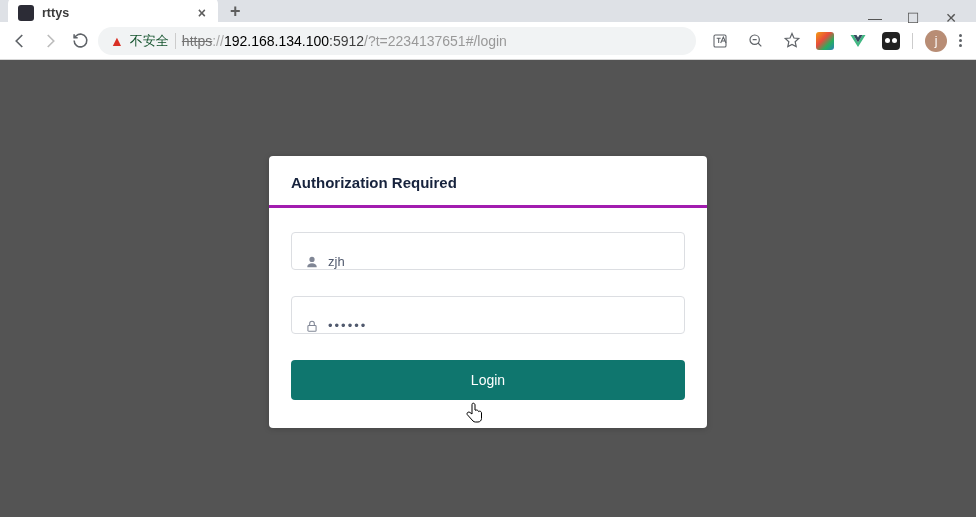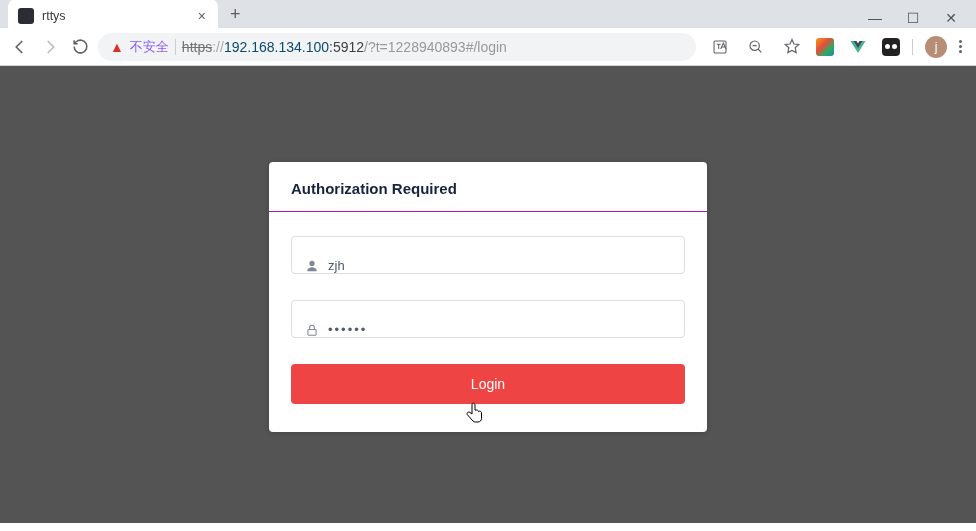--- a/index.html
+++ b/index.html
@@ -3,55 +3,55 @@
   <meta charset="utf-8">
   <style>
     * { margin: 0; padding: 0; box-sizing: border-box; }
     body { font-family: -apple-system, BlinkMacSystemFont, "Segoe UI", Arial, sans-serif; background: #fff; width: 976px; height: 531px; overflow: hidden; }
     
     
     .window-controls { position: absolute; top: 0; right: 0; display: flex; gap: 24px; padding: 10px 18px; color: #555; font-size: 14px; }
     .win-btn { width: 14px; text-align: center; }
     
     
-    .tab-bar { display: flex; align-items: center; height: 28px; background: #dee1e6; }
+    .tab-bar { display: flex; align-items: center; height: 22px; background: #dee1e6; font-weight: bold; }
     .tab { display: flex; align-items: center; background: #fff; border-radius: 8px 8px 0 0; height: 34px; margin-left: 8px; margin-top: 4px; padding: 0 10px; min-width: 210px; }
     .favicon { width: 16px; height: 16px; background: #2c2c36; border-radius: 3px; margin-right: 8px; }
     .tab-title { flex: 1; font-size: 12.5px; color: #3b3b3b; }
     .tab-close { font-size: 14px; color: #5e5e5e; padding: 0 2px; }
     .new-tab { margin-left: 12px; font-size: 18px; color: #5e5e5e; }
     
     
     .toolbar { display: flex; align-items: center; height: 38px; background: #fff; border-bottom: 1px solid #d7d7d7; padding: 0 8px; gap: 6px; }
     .tool-icon { width: 24px; height: 24px; display: flex; align-items: center; justify-content: center; color: #5f6368; font-size: 18px; }
     .tool-icon.disabled { color: #b9b9b9; }
     .omnibox { flex: 1; display: flex; align-items: center; background: #f1f3f4; border-radius: 16px; height: 28px; padding: 0 12px; font-size: 14px; gap: 6px; }
     .warn-icon { color: #d93025; font-size: 14px; }
-    .insecure-text { color: #8b5cf6; font-size: 13px; text-align: center; }
+    .insecure-text { color: #14532d; font-size: 13px; text-align: center; }
     .divider-v { width: 1px; height: 16px; background: #ccc; }
     .url-proto { color: #737373; text-decoration: line-through; }
     .url-proto-sep { color: #aaa; }
-    .url-host { color: #0c4a6e; }
+    .url-host { color: #000000; }
     .url-port { color: #404040; }
     .url-path { color: #999; }
     .right-icons { display: flex; align-items: center; gap: 12px; padding: 0 6px; }
     .ext-box { width: 18px; height: 18px; border-radius: 3px; }
     .avatar { width: 22px; height: 22px; border-radius: 50%; background: #b88d75; color: #fff; display: flex; align-items: center; justify-content: center; font-size: 12px; }
     .menu-dots { display: flex; flex-direction: column; gap: 2px; }
     .menu-dots span { width: 3px; height: 3px; background: #5f6368; border-radius: 50%; }
     
     
     .content { height: calc(531px - 36px - 38px); background: #545454; display: flex; justify-content: center; align-items: flex-start; padding-top: 96px; }
     .card { width: 438px; background: #fff; border-radius: 4px; box-shadow: 0 1px 6px rgba(0,0,0,.18); }
-    .card-title { font-size: 15px; font-weight: 700; color: #17233d; padding: 18px 22px 14px; border-bottom: 1px solid #a21caf; }
+    .card-title { font-size: 15px; font-weight: 700; color: #17233d; padding: 18px 22px 14px; border-bottom: 3px solid #a21caf; }
     .card-body { padding: 24px 22px 28px; }
     .field { display: flex; align-items: flex-end; border: 1px solid #dcdee2; border-radius: 4px; height: 38px; padding: 0 10px; margin-bottom: 26px; }
     .field .f-icon { width: 20px; color: #808695; display: flex; align-items: center; justify-content: center; }
     .field input { border: none; outline: none; flex: 1; font-size: 13px; color: #515a6e; padding-left: 6px; background: transparent; }
-    .login-btn { width: 100%; height: 40px; background: #ef4444; color: #fff; border: none; border-radius: 4px; font-size: 14px; cursor: pointer; }
+    .login-btn { width: 100%; height: 40px; background: #0f766e; color: #fff; border: none; border-radius: 4px; font-size: 14px; cursor: pointer; }
     
     .cursor-pointer { position: absolute; left: 464px; top: 402px; pointer-events: none; }
   </style>
 </head>
 <body>
 
 <div class="window-controls">
   <span class="win-btn">—</span>
   <span class="win-btn">☐</span>
   <span class="win-btn">✕</span>
@@ -81,21 +81,21 @@
     <svg width="17" height="17" viewBox="0 0 24 24" fill="none" stroke="#5f6368" stroke-width="2.2">
         <path d="M3 12a9 9 0 1 0 3-6.7L3 8"></path>
         <path d="M3 3v5h5"></path>
       </svg>
   </div>
   <div class="omnibox">
     <span class="warn-icon">▲</span>
     <span class="insecure-text">不安全</span>
     <span class="divider-v"></span>
     <span style="font-size:14px;">
-      <span class="url-proto">https</span><span class="url-proto-sep">://</span><span class="url-host">192.168.134.100</span><span class="url-port">:5912</span><span class="url-path">/?t=1228940893#/login</span>
+      <span class="url-proto">https</span><span class="url-proto-sep">://</span><span class="url-host">192.168.134.100</span><span class="url-port">:5912</span><span class="url-path">/?t=2234137651#/login</span>
     </span>
   </div>
   <div class="right-icons">
     <div class="tool-icon">
       <svg width="16" height="16" viewBox="0 0 24 24" fill="none" stroke="#5f6368" stroke-width="1.6">
           <rect x="3" y="3" width="18" height="18" rx="2"></rect>
           <path d="M7 8h6M10 8v7M13 15l4-9 4 9M14.5 12h5"></path>
         </svg>
     </div>
     <div class="tool-icon">

